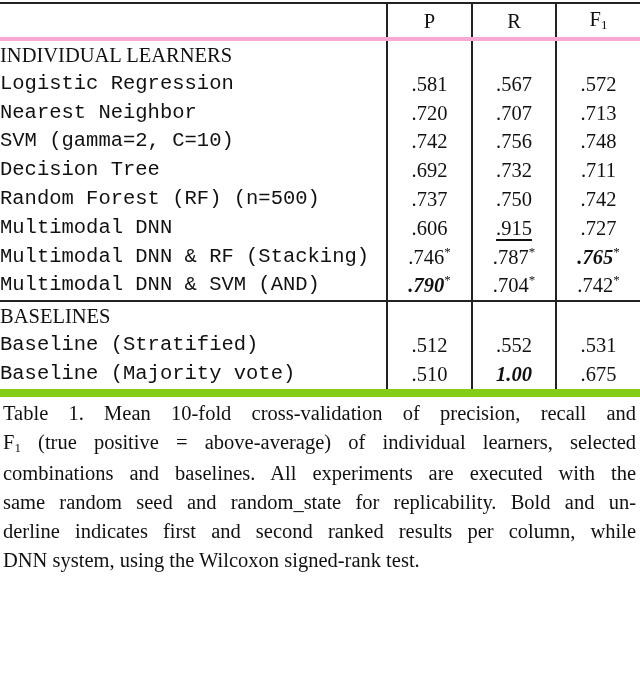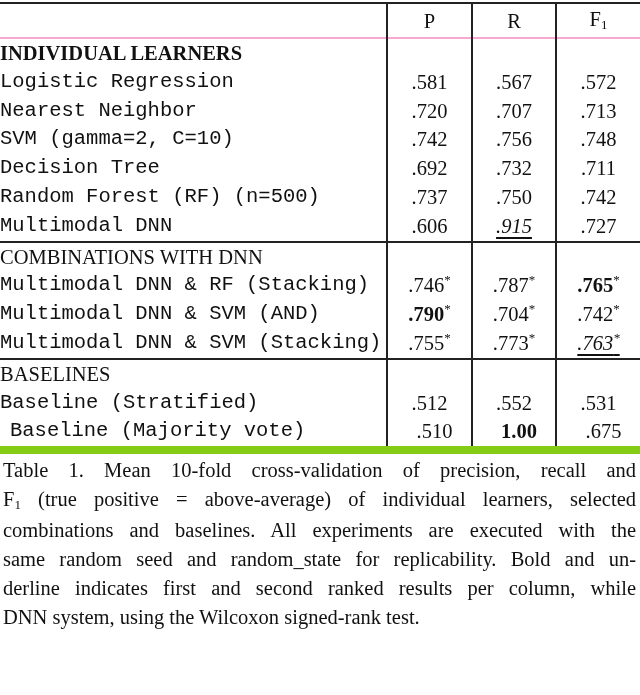--- a/index.html
+++ b/index.html
@@ -22,29 +22,29 @@
   table.results col.c3 { width: 84px; }
   table.results td, table.results th {
     padding: 0;
     height: 28.8px;
     line-height: 28.8px;
     white-space: nowrap;
     font-weight: normal;
   }
   tr.top-border td, tr.top-border th { border-top: 2px solid #222; }
   tr.header th { height: 28px; line-height: 30px; }
-  tr.header-sep td, tr.header-sep th { border-top: 2px solid #f9a8d4; font-weight: bold; }
+  tr.header-sep td, tr.header-sep th { border-top: 4px solid #f9a8d4; }
   tr.section-sep td { border-top: 2px solid #222; }
-  tr.bottom-border td { border-bottom: 8px solid #84cc16; padding-left: 10px; }
+  tr.bottom-border td { border-bottom: 8px solid #84cc16; }
   td.num, th.num { border-left: 2px solid #222; text-align: center; }
   th.colhead { font-weight: bold; }
   td.label { padding-left: 18px; font-family: Liberation Mono, monospace; }
   td.section-title { padding-left: 18px; font-weight: bold; }
-  .b { font-weight: bold; }
-  .u { text-decoration: underline; text-underline-offset: 4px; font-style: italic; }
+  .b { font-weight: bold; font-style: italic; }
+  .u { text-decoration: underline; text-underline-offset: 4px; }
   sup.star { font-size: 13px; vertical-align: top; line-height: 20px; position: relative; top: -1px; }
   sub.one { font-size: 13px; vertical-align: baseline; position: relative; top: 3px; }
   .caption {
     margin: 0;
     padding: 2px 4px 0 3px;
     font-size: 20.5px;
     line-height: 29px;
     text-align: justify;
     text-align-last: left;
     width: 633px;
@@ -109,43 +109,31 @@
       <td class="num">.750</td>
       <td class="num">.742</td>
     </tr>
     <tr>
       <td class="label">Multimodal DNN</td>
       <td class="num">.606</td>
       <td class="num"><span class="u">.915</span></td>
       <td class="num">.727</td>
     </tr>
 
-    <tr class="section-sep">
-      <td class="section-title">COMBINATIONS WITH DNN</td>
-      <td class="num"></td>
-          <td class="num"></td>
-          <td class="num"></td>
-    </tr>
     <tr>
       <td class="label">Multimodal DNN &amp; RF (Stacking)</td>
       <td class="num"><span>.746</span><sup class="star">*</sup></td>
       <td class="num"><span>.787</span><sup class="star">*</sup></td>
       <td class="num"><span class="b">.765</span><sup class="star">*</sup></td>
     </tr>
     <tr>
       <td class="label">Multimodal DNN &amp; SVM (AND)</td>
       <td class="num"><span class="b">.790</span><sup class="star">*</sup></td>
       <td class="num"><span>.704</span><sup class="star">*</sup></td>
       <td class="num"><span>.742</span><sup class="star">*</sup></td>
-    </tr>
-    <tr>
-      <td class="label">Multimodal DNN &amp; SVM (Stacking)</td>
-      <td class="num"><span>.755</span><sup class="star">*</sup></td>
-      <td class="num"><span>.773</span><sup class="star">*</sup></td>
-      <td class="num"><span class="u"><span>.763</span><sup class="star">*</sup></span></td>
     </tr>
 
     <tr class="section-sep">
       <td class="section-title">BASELINES</td>
       <td class="num"></td>
           <td class="num"></td>
           <td class="num"></td>
     </tr>
     <tr>
       <td class="label">Baseline (Stratified)</td>

